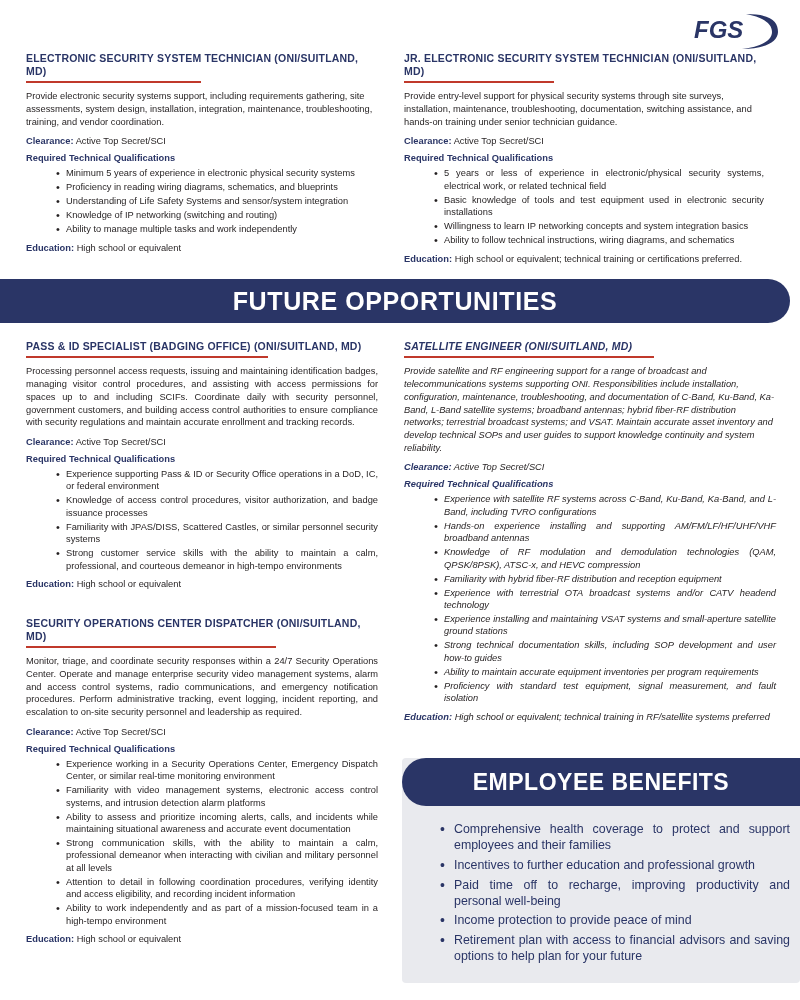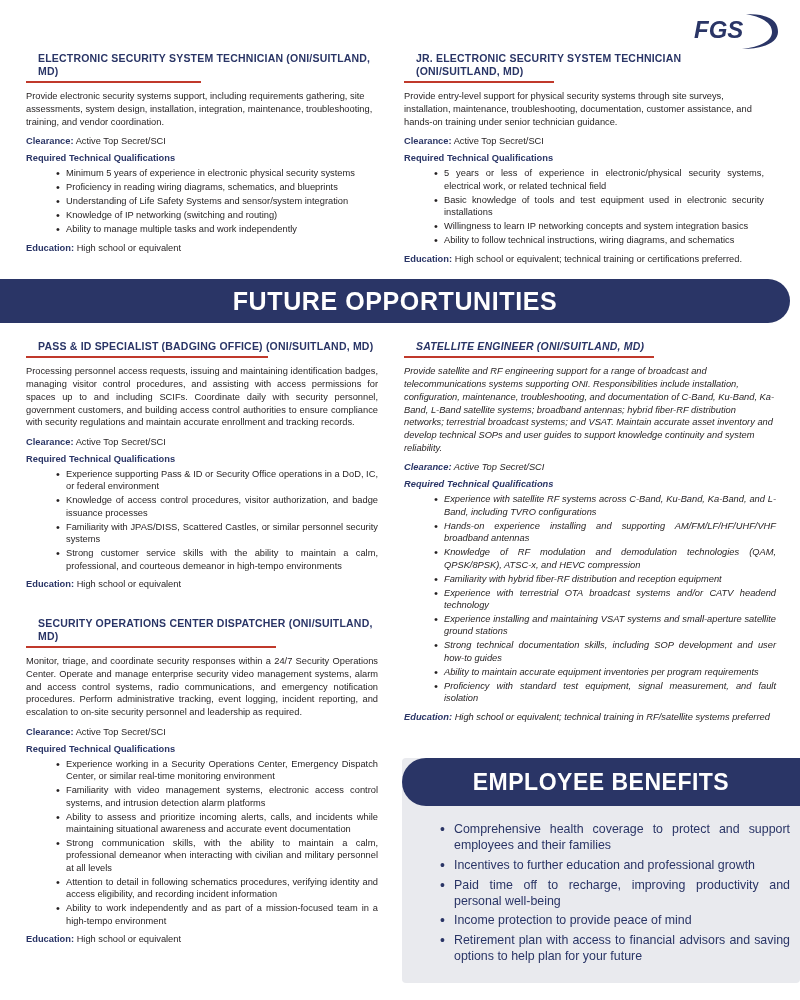--- a/index.html
+++ b/index.html
@@ -23,21 +23,21 @@
 
   
   .col { position: absolute; }
   .job-title {
     color: #2a3566;
     font-weight: bold;
     font-size: 10.5px;
     letter-spacing: .2px;
     line-height: 1.22;
     text-transform: uppercase;
-    margin: 0 0 3px 12px;
+    margin: 0 0 3px 0;
   }
   .title-rule {
     height: 2.5px; background: #c0392b; border:0; margin: 0 0 7px 0;
   }
   .rule-short { width: 175px; }
   .rule-mid   { width: 150px; }
   .rule-long  { width: 242px; }
   .rule-xl    { width: 250px; }
   p.body {
     font-size: 9.3px; line-height: 1.37; margin: 0 0 8px 0; color:#231f20;
@@ -135,21 +135,21 @@
     </ul>
     <p class="edu">
       <b>Education:</b>
       <span>High school or equivalent</span>
     </p>
   </div>
 
   <div class="col" style="left:404px; top:52px; width:360px;">
     <div class="job-title">JR. ELECTRONIC SECURITY SYSTEM TECHNICIAN (ONI/SUITLAND, MD)</div>
     <hr class="title-rule rule-mid">
-    <p class="body">Provide entry-level support for physical security systems through site surveys, installation, maintenance, troubleshooting, documentation, customer assistance, and hands-on training under senior technician guidance.</p>
+    <p class="body">Provide entry-level support for physical security systems through site surveys, installation, maintenance, troubleshooting, documentation, switching assistance, and hands-on training under senior technician guidance.</p>
     <p class="kv">
       <b>Clearance:</b>
       <span>Active Top Secret/SCI</span>
     </p>
     <div class="sub-head">Required Technical Qualifications</div>
     <ul class="quals">
       <li>5 years or less of experience in electronic/physical security systems, electrical work, or related technical field</li>
       <li>Basic knowledge of tools and test equipment used in electronic security installations</li>
       <li>Willingness to learn IP networking concepts and system integration basics</li>
       <li>Ability to follow technical instructions, wiring diagrams, and schematics</li>
@@ -192,21 +192,21 @@
     <p class="kv">
       <b>Clearance:</b>
       <span>Active Top Secret/SCI</span>
     </p>
     <div class="sub-head">Required Technical Qualifications</div>
     <ul class="quals">
       <li>Experience working in a Security Operations Center, Emergency Dispatch Center, or similar real-time monitoring environment</li>
       <li>Familiarity with video management systems, electronic access control systems, and intrusion detection alarm platforms</li>
       <li>Ability to assess and prioritize incoming alerts, calls, and incidents while maintaining situational awareness and accurate event documentation</li>
       <li>Strong communication skills, with the ability to maintain a calm, professional demeanor when interacting with civilian and military personnel at all levels</li>
-      <li>Attention to detail in following schematics procedures, verifying identity and access eligibility, and recording incident information</li>
+      <li>Attention to detail in following coordination procedures, verifying identity and access eligibility, and recording incident information</li>
       <li>Ability to work independently and as part of a mission-focused team in a high-tempo environment</li>
     </ul>
     <p class="edu">
       <b>Education:</b>
       <span>High school or equivalent</span>
     </p>
   </div>
 
   <div class="col" style="left:404px; top:340px; width:372px;font-style:italic;">
     <div class="job-title">SATELLITE ENGINEER (ONI/SUITLAND, MD)</div>

